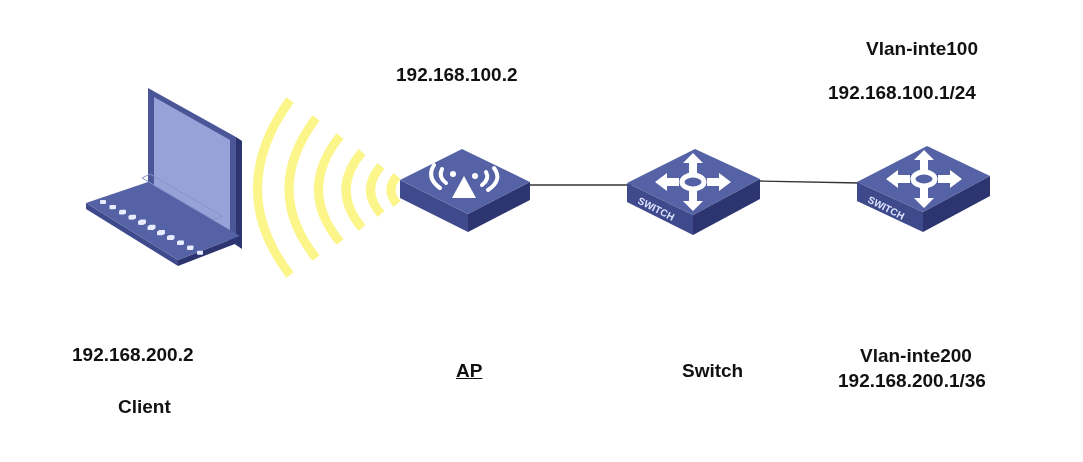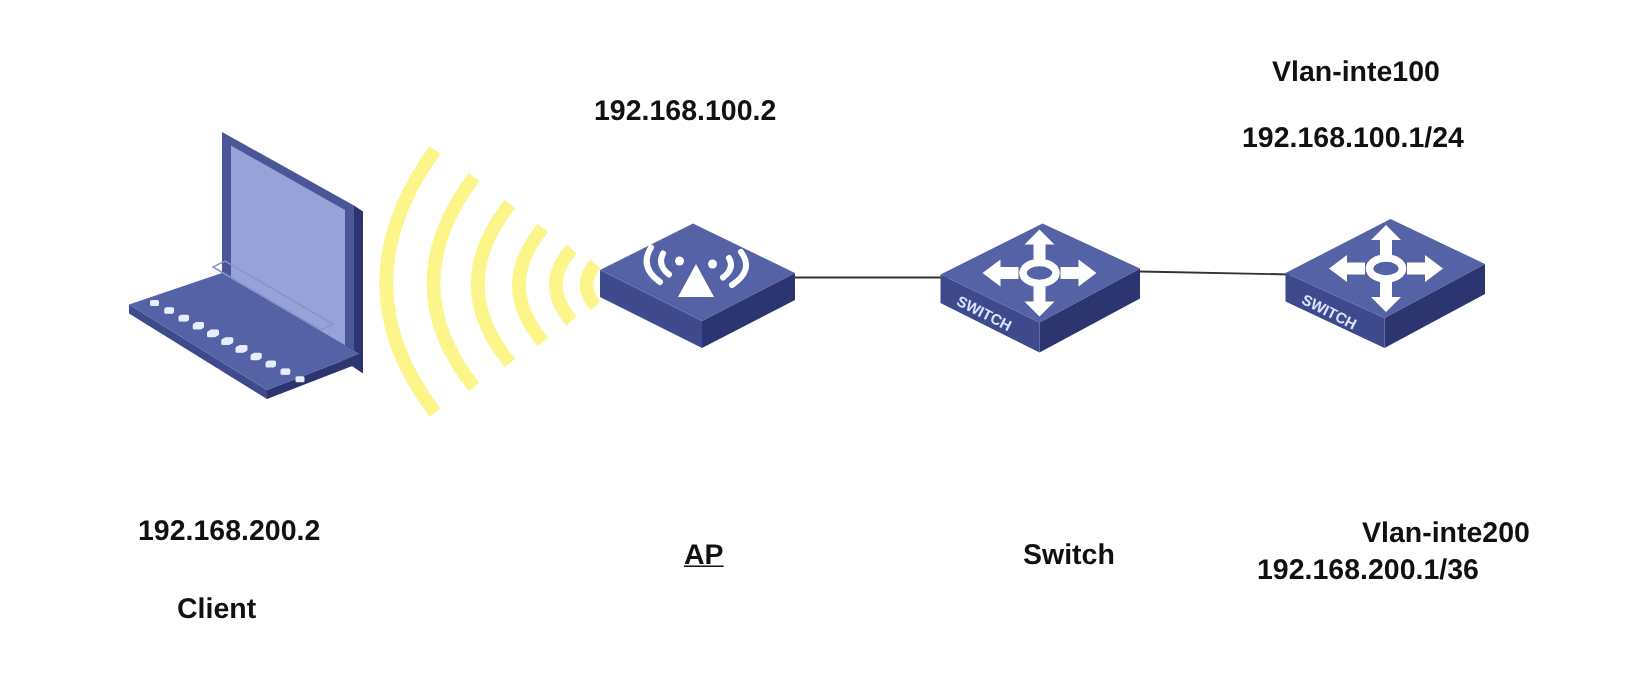--- a/index.html
+++ b/index.html
@@ -116,24 +116,24 @@
       <polygon points="67,68 57,58 63,58 63,48 71,48 71,58 77,58"></polygon>
       <polygon points="29,39 41,30 41,35 53,35 53,43 41,43 41,48"></polygon>
       <polygon points="105,39 93,30 93,35 81,35 81,43 93,43 93,48"></polygon>
     </g>
     <text x="10" y="62" fill="#dfe3ff" font-family="Liberation Sans, sans-serif" font-weight="bold" font-size="10" transform="rotate(27 10 62)">SWITCH</text>
   </g>
 </svg>
 
 <div class="lbl" style="left:396px; top:64px;">192.168.100.2</div>
 
-<div class="lbl" style="left:848px; top:38px; width:130px; text-align:left;">Vlan-inte100</div>
+<div class="lbl" style="left:848px; top:38px; width:130px; text-align:right;">Vlan-inte100</div>
 <div class="lbl" style="left:828px; top:62px;margin-top:20px;">192.168.100.1/24</div>
 
-<div class="lbl" style="left:92px; top:344px;">192.168.200.2</div>
+<div class="lbl" style="left:72px; top:344px;">192.168.200.2</div>
 <div class="lbl" style="left:118px; top:396px;">Client</div>
 
 <div class="lbl" style="left:456px; top:360px;text-decoration:underline;">AP</div>
 
 <div class="lbl" style="left:682px; top:360px;">Switch</div>
 
-<div class="lbl" style="left:908px; top:345px;">Vlan-inte200</div>
+<div class="lbl" style="left:860px; top:345px;">Vlan-inte200</div>
 <div class="lbl" style="left:838px; top:370px;">192.168.200.1/36</div>
 
 </body></html>

